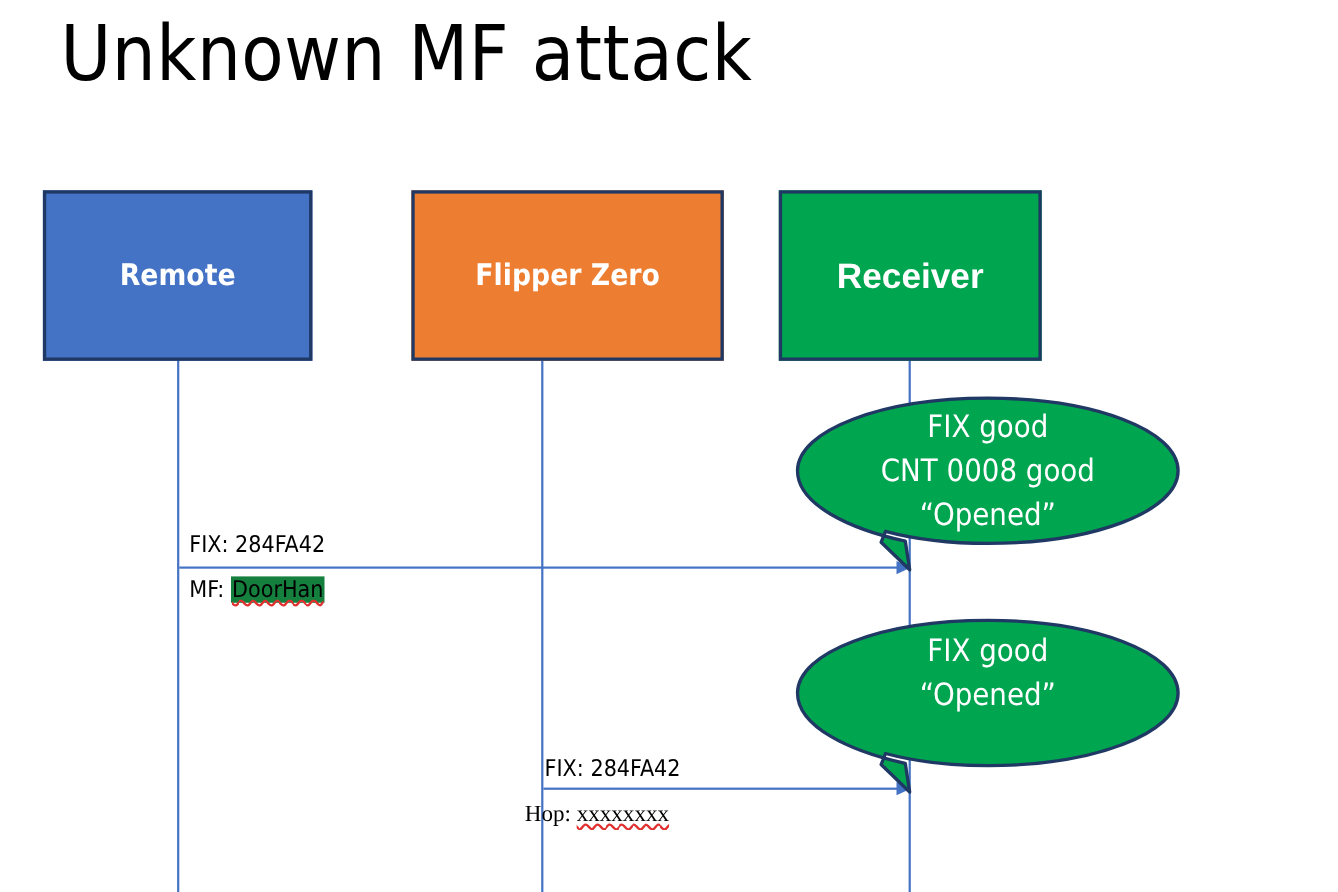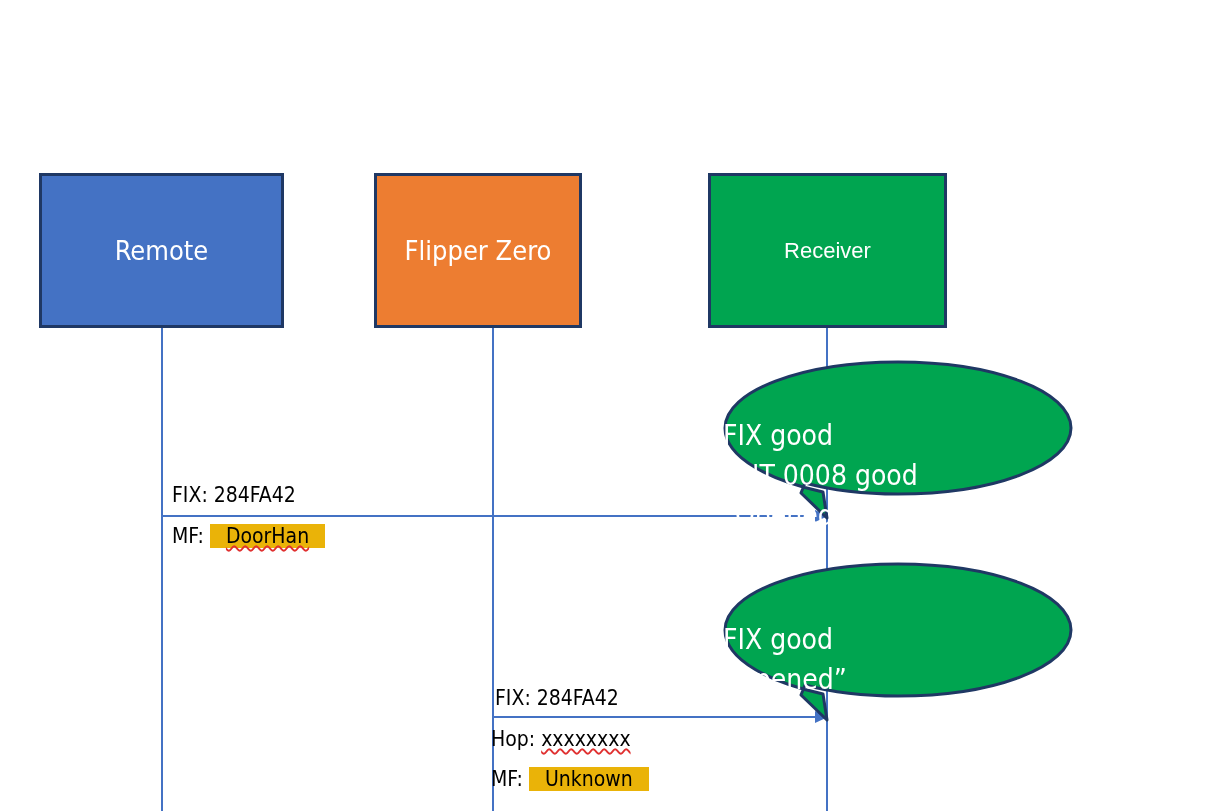--- a/index.html
+++ b/index.html
@@ -51,32 +51,32 @@
     box-sizing: border-box;
     display: flex;
     align-items: center;
     justify-content: center;
     color: #ffffff;
   }
   .actor-label {
     font-family: "DejaVu Sans Condensed", "Liberation Sans Narrow", "Liberation Sans", sans-serif;
     font-stretch: condensed;
     font-size: 27px;
-    font-weight: 400;
+    font-weight: 700;
     color: #ffffff;
     text-align: right;
     line-height: 32px;
   }
   .actor-label.wide {
     font-family: "Liberation Sans", sans-serif;
     font-stretch: normal;
-    font-size: 22px;
+    font-size: 32px;
   }
   .box-remote   { left: 39px;  top: 173px; width: 245px; height: 155px; background: #4472C4; }
-  .box-flipper  { left: 374px; top: 173px; width: 208px; height: 155px; background: #ED7D31; }
+  .box-flipper  { left: 374px; top: 173px; width: 284px; height: 155px; background: #ED7D31; }
   .box-receiver { left: 708px; top: 173px; width: 239px; height: 155px; background: #00A550; }
 
   
   .msg-arrow {
     position: absolute;
     height: 2px;
     background: #4472C4;
   }
   .msg-arrow .arrow-head {
     position: absolute;
@@ -96,63 +96,64 @@
     position: absolute;
     font-family: "DejaVu Sans Condensed", "Liberation Sans Narrow", "Liberation Sans", sans-serif;
     font-stretch: condensed;
     font-size: 21px;
     line-height: 40px;
     color: #000000;
     white-space: nowrap;
   }
   .msg-text .line { display: block; height: 40px; }
   .hl {
-    background: #eab308;
-    padding: 0 16px;
+    background: #15803d;
+    padding: 0 1px;
   }
   .sp-err {
     text-decoration: underline;
     text-decoration-style: wavy;
     text-decoration-color: #E03030;
     text-decoration-thickness: 2px;
     text-underline-offset: 2px;
   }
 
   .msg1-above { left: 172px; top: 475px; }
   .msg1-below { left: 172px; top: 516px; }
   .msg2-above { left: 495px; top: 678px; }
-  .msg2-below { left: 491px; top: 719px; }
+  .msg2-below { left: 477px; top: 719px; font-family: Liberation Serif, serif; }
 
   
   .bubble-wrap { position: absolute; }
   .bubble-wrap svg { display: block; overflow: visible; }
   .bubble-text {
     position: absolute;
     left: 0;
     width: 100%;
+    text-align: center;
     font-family: "DejaVu Sans Condensed", "Liberation Sans Narrow", "Liberation Sans", sans-serif;
     font-stretch: condensed;
     font-size: 28px;
     line-height: 40px;
     color: #ffffff;
     pointer-events: none;
-    margin-top: 48px;
   }
   .bubble-text .line { display: block; height: 40px; }
 
   .bubble-1 { left: 723px; top: 360px; width: 350px; height: 160px; }
   .bubble-1 .bubble-text { top: 8px; }
   .bubble-2 { left: 723px; top: 562px; width: 350px; height: 162px; }
   .bubble-2 .bubble-text { top: 10px; }
 </style>
 </head>
 <body>
 
 <div id="slide">
 
+  <div class="slide-title">Unknown MF attack</div>
 
   <div class="lifeline ll-remote"></div>
   <div class="lifeline ll-flipper"></div>
   <div class="lifeline ll-receiver"></div>
 
   <div class="actor-box box-remote">
     <span class="actor-label">Remote</span>
   </div>
 
   <div class="actor-box box-flipper">
@@ -174,21 +175,20 @@
   </div>
 
   <div class="msg-arrow arrow-2">
     <span class="arrow-head"></span>
   </div>
   <div class="msg-text msg2-above">
     <span class="line">FIX: 284FA42</span>
   </div>
   <div class="msg-text msg2-below">
     <span class="line"><span>Hop: </span><span class="sp-err">xxxxxxxx</span></span>
-    <span class="line"><span>MF: </span><span class="hl">Unknown</span></span>
   </div>
 
   <div class="bubble-wrap bubble-1">
     <svg width="350" height="160" viewBox="0 0 350 160">
       <path d="M 175 2
                C 271 2 348 31 348 68
                C 348 105 271 134 175 134
                C 140 134 108 130 82 123
                L 78 133
                L 104 158

